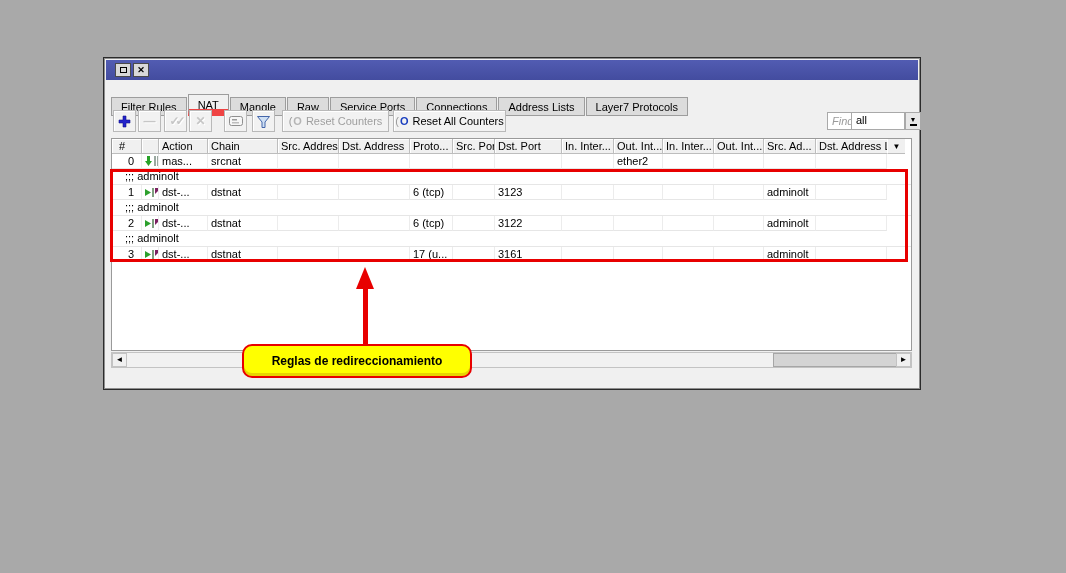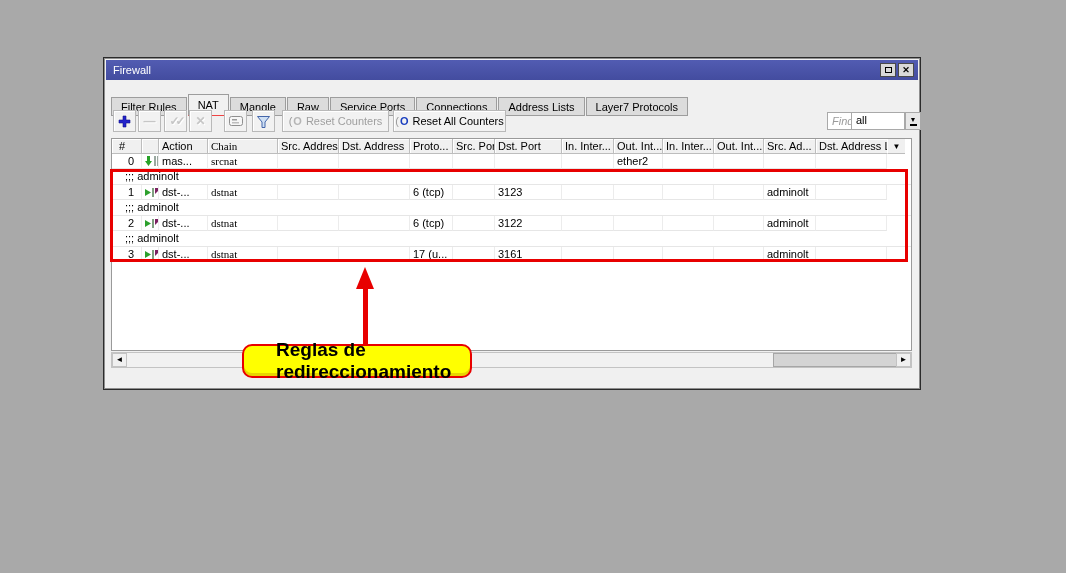--- a/index.html
+++ b/index.html
@@ -14,21 +14,21 @@
               background:linear-gradient(#525cb2,#434c9f); color:#fff; display:flex; align-items:center; padding:0 4px 0 7px; }
   .title-text { flex:1; font-size:11px; }
   .tb-btn { width:16px; height:14px; background:#d9d9d9; border:1px solid #4a4a4a; margin-left:2px;
             display:flex; align-items:center; justify-content:center; color:#000; font-size:9px; font-weight:bold; line-height:1; cursor:default; }
   .tb-btn .sq { width:7px; height:6px; border:1px solid #000; display:block; }
 
   
   .tabstrip { position:absolute; left:7px; top:26px; right:7px; height:22px; display:flex; align-items:flex-end;margin-top:10px; }
   .tab { height:19px; line-height:18px; padding:0 9px; background:#dcdcdc; border:1px solid #9d9d9d;
          border-bottom:1px solid #9d9d9d; margin-right:1px; white-space:nowrap; cursor:default; }
-  .tab.active { height:22px; line-height:21px; background:#f1f1f1; border-bottom:1px solid #ef4444; }
+  .tab.active { height:22px; line-height:21px; background:#f1f1f1; border-bottom:7px solid #ef4444; }
 
   
   .toolbar { position:absolute; left:7px; top:52px; right:7px; height:24px; }
   .btn { position:absolute; top:0; height:22px; background:#f2f2f2; border:1px solid #b9b9b9;
          box-shadow:inset 1px 1px 0 #fff; display:flex; align-items:center; justify-content:center; cursor:default; }
   .btn.sm { width:23px; }
   .txtbtn { padding:0 8px; font-size:11px; white-space:nowrap; }
   .txtbtn .paren { color:#9a9a9a; margin-right:1px; }
   .txtbtn .oball { color:#1a3fbf; font-weight:bold; margin-right:4px; }
   .txtbtn.disabled { color:#9f9f9f; }
@@ -49,21 +49,21 @@
   .hrow { display:flex; height:15px; }
   .hcell { background:#f0f0f0; border-right:1px solid #bdbdbd; border-bottom:1px solid #bdbdbd;
            box-shadow:inset 1px 1px 0 #fff; padding:1px 3px; white-space:nowrap; overflow:hidden; cursor:default; }
   .colbtn { width:18px; background:#f0f0f0; border-left:1px solid #fff; border-bottom:1px solid #bdbdbd;
             display:flex; align-items:center; justify-content:center; font-size:8px; cursor:default; }
   .row { display:flex; height:15px; background:#fff; cursor:default; }
   .cell { border-right:1px solid #ececec; border-bottom:1px solid #e6e6e6; padding:1px 3px;
           white-space:nowrap; overflow:hidden; }
   .comment-row { height:16px; border-bottom:1px solid #e6e6e6; padding:1px 3px 1px 13px; white-space:nowrap; cursor:default; }
   .c0{width:30px; text-align:right; padding-right:7px;} .c1{width:17px; padding:1px 0 0 2px;}
-  .c2{width:49px;} .c3{width:70px;font-family:Liberation Serif, serif;} .c4{width:61px;} .c5{width:71px;} .c6{width:43px;} .c7{width:42px;}
+  .c2{width:49px;} .c3{width:70px;} .c4{width:61px;} .c5{width:71px;} .c6{width:43px;} .c7{width:42px;}
   .c8{width:67px;} .c9{width:52px;} .c10{width:49px;} .c11{width:51px;} .c12{width:50px;} .c13{width:52px;} .c14{width:71px;}
   .hc14{width:71px; border-right:none;}
   .icon-svg { display:block; margin-top:1px; }
 
   
   .hscroll { position:absolute; left:7px; top:294px; width:801px; height:16px; background:#f1f1f1; border:1px solid #c3c3c3; }
   .sc-btn { position:absolute; top:0; width:15px; height:14px; background:#f0f0f0; border:1px solid #c3c3c3;
             display:flex; align-items:center; justify-content:center; font-size:8px; line-height:1; cursor:default; }
   .sc-thumb { position:absolute; top:0; left:661px; width:125px; height:14px; background:#d4d4d4; border:1px solid #a6a6a6; cursor:default; }
 
@@ -71,30 +71,29 @@
   .statusbar { position:absolute; left:3px; right:3px; top:311px; height:17px; border-top:1px solid #bdbdbd;
                background:#f0f0f0; padding:2px 0 0 11px; }
 
   
   .red-rect { position:absolute; left:110px; top:169px; width:798px; height:93px; border:3px solid #e80000; }
   .arrow-line { position:absolute; left:363px; top:287px; width:5px; height:59px; background:#e80000; }
   .arrow-head { position:absolute; left:356px; top:267px; width:0; height:0;
                 border-left:9px solid transparent; border-right:9px solid transparent; border-bottom:22px solid #e80000; }
   .callout { position:absolute; left:242px; top:344px; width:230px; height:34px; background:#ffff00;
              border:2px solid #e80000; border-radius:10px; display:flex; align-items:center; justify-content:center;
-             font-weight:bold; font-size:19px; box-shadow:inset 0 -3px 0 #e8d400;padding-left:32px; }
+             font-weight:bold; font-size:12px; box-shadow:inset 0 -3px 0 #e8d400; }
 </style>
 </head>
 <body>
 
 <div id="page">
   <div class="window">
 
     <div class="titlebar">
-      <span class="title-text">Firewall</span>
       <span class="tb-btn">
           <span class="sq"></span>
         </span>
       <span class="tb-btn">
           <span>✕</span>
         </span>
     </div>
 
     <div class="tabstrip">
       <div class="tab">Filter Rules</div>

